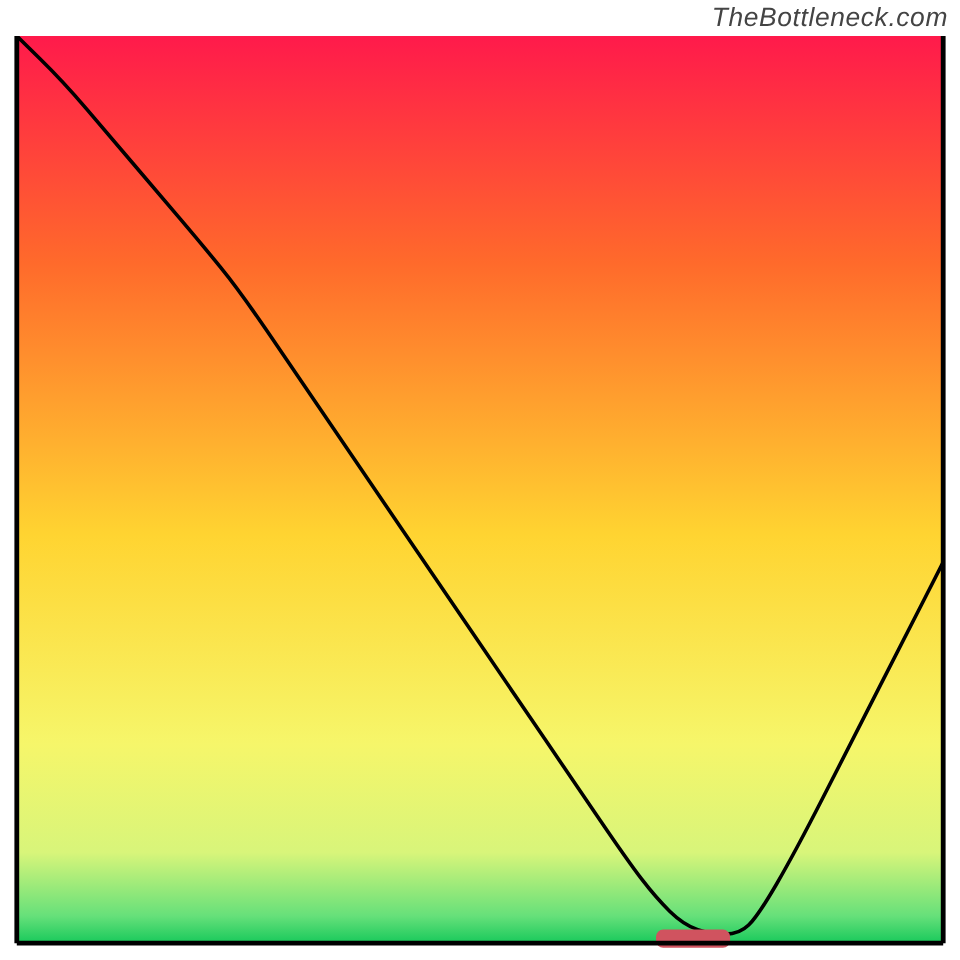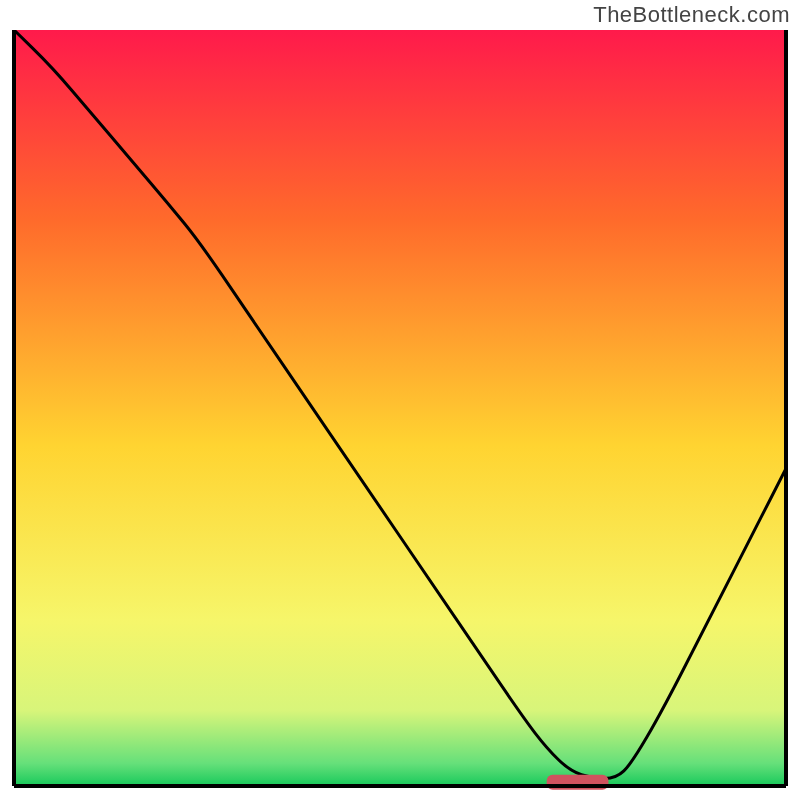--- a/index.html
+++ b/index.html
@@ -8,20 +8,21 @@
     width: 800px;
     height: 800px;
     overflow: hidden;
     background: #fff;
     font-family: Arial, Helvetica, sans-serif;
   }
   .stage {
     position: relative;
     width: 800px;
     height: 800px;
+    font-style: italic;
   }
   .watermark {
     position: absolute;
     top: 2px;
     right: 10px;
     color: #444;
     font-size: 22px;
     font-weight: 500;
     letter-spacing: 0.5px;
   }

